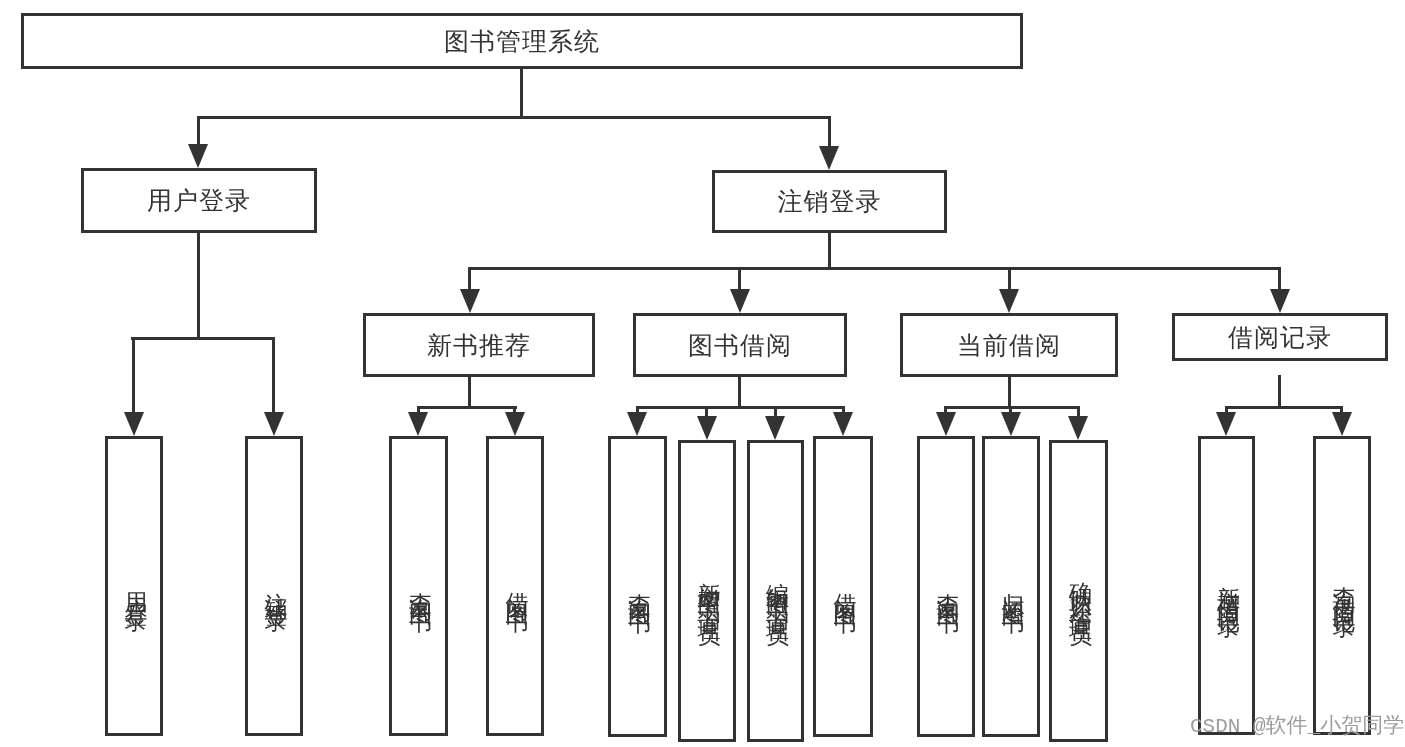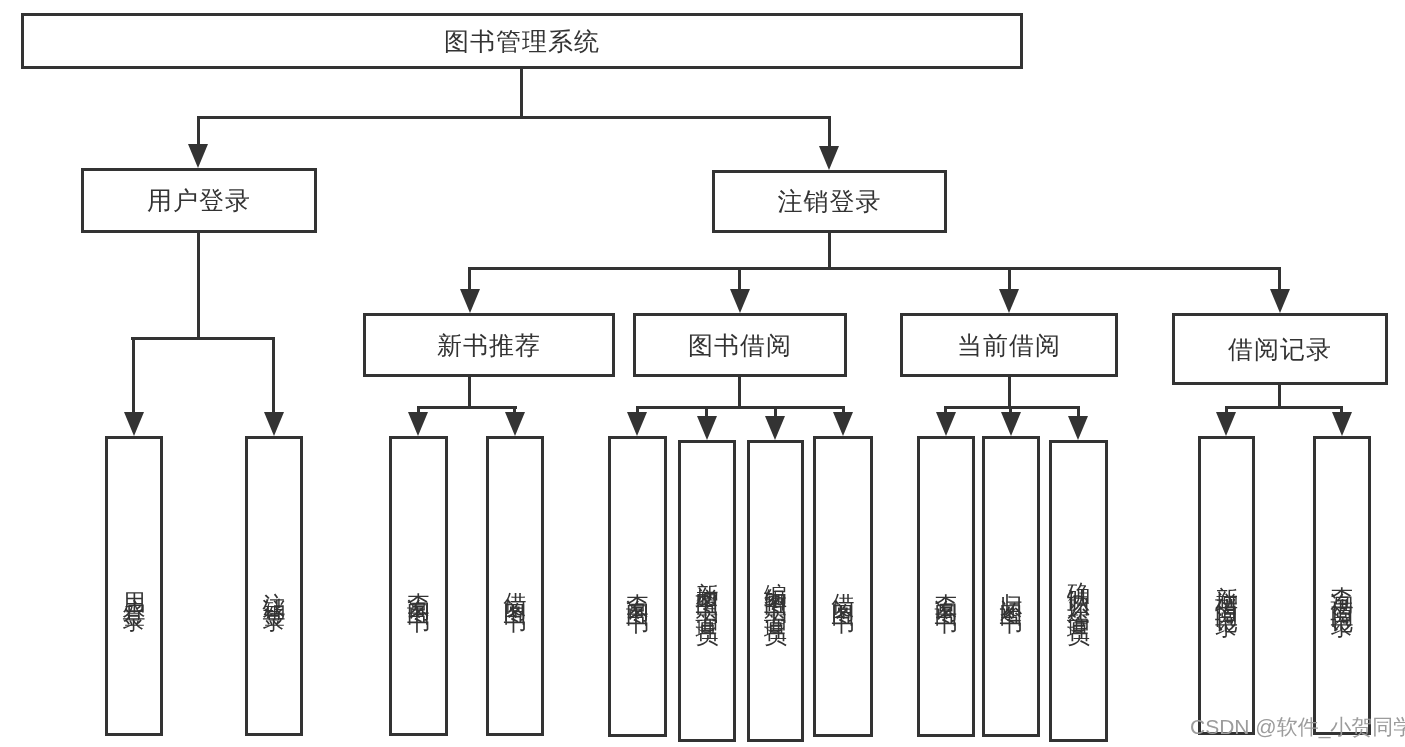--- a/index.html
+++ b/index.html
@@ -1,18 +1,18 @@
 <!DOCTYPE html>
 <html><head>
 <meta charset="utf-8">
 <style>
   html,body{margin:0;padding:0;background:#fff;}
   .canvas{
     position:relative;width:1405px;height:747px;background:#fff;
-    font-family:Liberation Sans, sans-serif;color:#333;overflow:hidden;
+    font-family:Liberation Mono, monospace;color:#333;overflow:hidden;
   }
   .box{
     position:absolute;background:#fff;border:3px solid #333;box-sizing:border-box;
     display:flex;align-items:center;justify-content:center;z-index:2;
   }
   .hbox span{font-size:25px;letter-spacing:1px;white-space:nowrap;}
   .vtext{
     writing-mode:vertical-rl;text-orientation:mixed;
     font-size:23px;letter-spacing:6px;line-height:1;white-space:nowrap;
   }
@@ -37,30 +37,30 @@
     <span>图书管理系统</span>
   </div>
 
   <div class="box hbox" style="left:81px;top:168px;width:236px;height:65px">
     <span>用户登录</span>
   </div>
   <div class="box hbox" style="left:712px;top:170px;width:235px;height:63px">
     <span>注销登录</span>
   </div>
 
-  <div class="box hbox" style="left:363px;top:313px;width:252px;height:64px">
+  <div class="box hbox" style="left:363px;top:313px;width:232px;height:64px">
     <span>新书推荐</span>
   </div>
   <div class="box hbox" style="left:900px;top:313px;width:218px;height:64px">
     <span>当前借阅</span>
   </div>
   <div class="box hbox" style="left:633px;top:313px;width:214px;height:64px">
     <span>图书借阅</span>
   </div>
-  <div class="box hbox" style="left:1172px;top:313px;width:216px;height:72px">
+  <div class="box hbox" style="left:1172px;top:313px;width:216px;height:48px">
     <span>借阅记录</span>
   </div>
 
   <div class="box" style="left:105px;top:436px;width:58px;height:300px">
     <span class="vtext">用户登录</span>
   </div>
   <div class="box" style="left:245px;top:436px;width:58px;height:300px">
     <span class="vtext">注销登录</span>
   </div>
 

